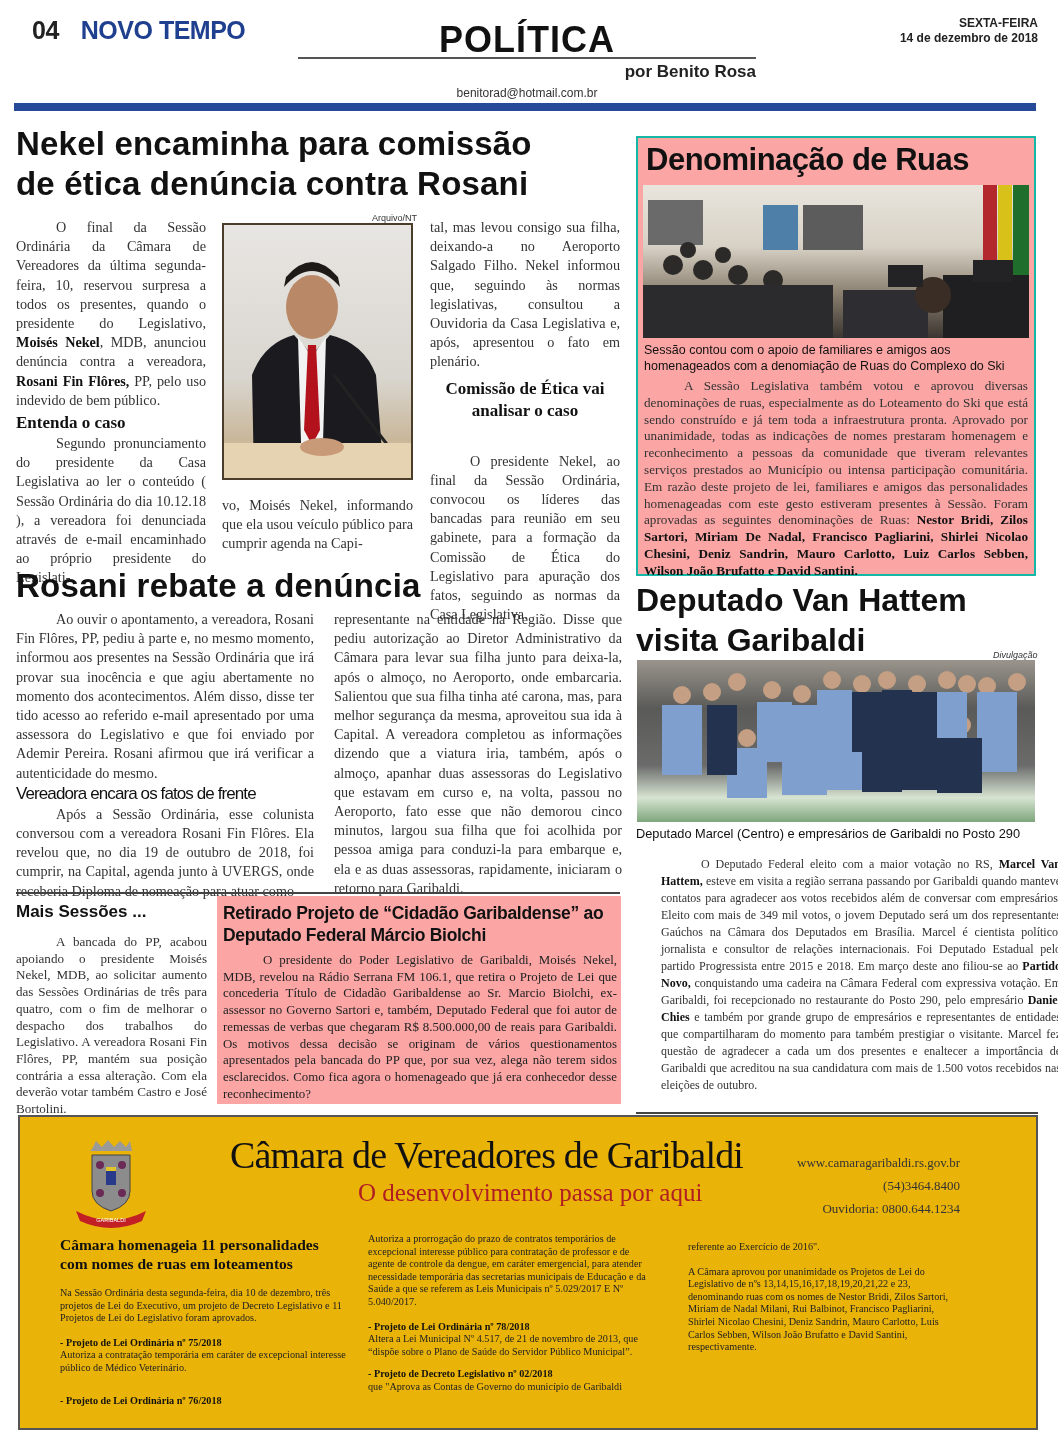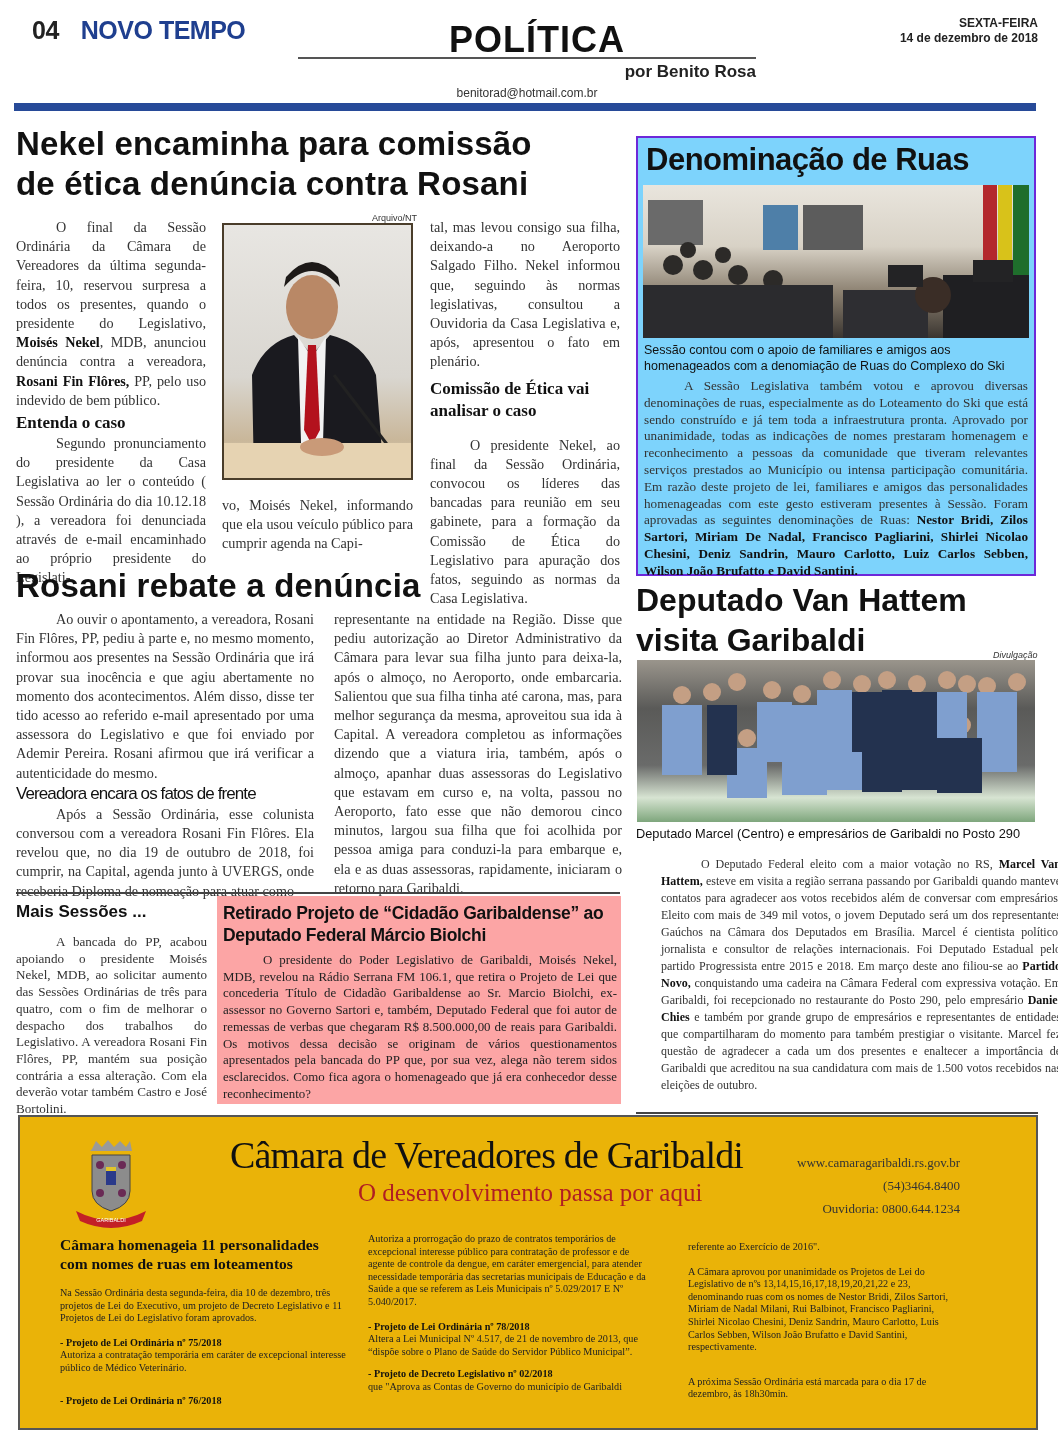--- a/index.html
+++ b/index.html
@@ -2,34 +2,34 @@
 <html><head>
 <meta charset="utf-8">
 <style>
 *{box-sizing:border-box;margin:0;padding:0}
 html,body{width:1058px;height:1443px;background:#fff;overflow:hidden}
 body{position:relative;font-family:"Liberation Serif",serif;color:#2a2a2a}
 .abs{position:absolute}
 .sans{font-family:"Liberation Sans",sans-serif}
 .hdr-num{left:16px;top:16px;font:bold 25px "Liberation Sans",sans-serif;color:#222;letter-spacing:-0.5px}
 .hdr-num span{color:#1f3f8f;margin-left:6px}
-.hdr-sec{left:308px;width:458px;top:22px;text-align:center;font:bold 36px "Liberation Sans",sans-serif;color:#111;letter-spacing:1px;line-height:36px}
+.hdr-sec{left:298px;width:458px;top:22px;text-align:center;font:bold 36px "Liberation Sans",sans-serif;color:#111;letter-spacing:1px;line-height:36px}
 .hdr-rule{left:298px;width:458px;top:57px;height:2px;background:#555}
 .hdr-by{left:298px;width:458px;top:62px;text-align:right;font:bold 17px "Liberation Sans",sans-serif;color:#222}
 .hdr-mail{left:298px;width:458px;top:86px;text-align:center;font:12px "Liberation Sans",sans-serif;color:#333}
 .hdr-date{right:20px;top:16px;text-align:right;font:bold 12px "Liberation Sans",sans-serif;color:#222;line-height:15px}
 .blue-bar{left:14px;width:1022px;top:103px;height:8px;background:#274a98}
 .h1{font:bold 33px "Liberation Sans",sans-serif;color:#111;line-height:40px;letter-spacing:0.2px}
 .col{font-size:14.2px;line-height:19.2px;text-align:justify;color:#333}
 .col p{text-indent:40px}
 .col b{color:#111}
 .sub{font:bold 17px "Liberation Serif",serif;color:#111;line-height:22px}
 .credit{font:9px "Liberation Sans",sans-serif;color:#333}
 .photo{border:2px solid #4a3d2a;overflow:hidden}
-.box-gray{background:#7dd3fc;border:2px solid #6d28d9}
+.box-gray{background:#fca5a5;border:2px solid #14b8a6}
 .caption{font:12.5px "Liberation Sans",sans-serif;color:#111;line-height:16px}
 .ad{left:18px;top:1115px;width:1020px;height:315px;border:2px solid #555;background:#eab308}
 .ad-title{font:38px "Liberation Serif",serif;color:#111;letter-spacing:-0.8px}
 .ad-tag{font:25px "Liberation Serif",serif;color:#b01e23}
 .ad-contact{font:13px "Liberation Serif",serif;color:#333;text-align:right;line-height:23px}
 .ad-col{font:10.2px "Liberation Serif",serif;color:#222;line-height:12.6px}
 .ad-col b{color:#111}
 .ad-h{font:bold 15.5px "Liberation Serif",serif;color:#111;line-height:19px}
 </style>
 </head>
@@ -69,21 +69,21 @@
     <rect x="0" y="218" width="187" height="35" fill="#e6d3b2"></rect>
     <ellipse cx="98" cy="222" rx="22" ry="9" fill="#c99a78"></ellipse>
   </svg>
 </div>
 <div class="abs col" style="left:222px;top:496px;width:191px">
   <div>vo, Moisés Nekel, informando que ela usou veículo público para cumprir agenda na Capi-</div>
 </div>
 
 <div class="abs col" style="left:430px;top:218px;width:190px">
   <div>tal, mas levou consigo sua filha, deixando-a no Aeroporto Salgado Filho. Nekel informou que, seguindo às normas legislativas, consultou a Ouvidoria da Casa Legislativa e, após, apresentou o fato em plenário.</div>
-  <div class="sub" style="text-align:left;margin:6px 0 14px">Comissão de Ética vai analisar o caso</div>
+  <div class="sub" style="text-align:center;margin:6px 0 30px">Comissão de Ética vai analisar o caso</div>
   <p>O presidente Nekel, ao final da Sessão Ordinária, convocou os líderes das bancadas para reunião em seu gabinete, para a formação da Comissão de Ética do Legislativo para apuração dos fatos, seguindo as normas da Casa Legislativa.</p>
 </div>
 
 <div class="abs h1" style="left:16px;top:566px;width:610px">Rosani rebate a denúncia</div>
 <div class="abs col" style="left:16px;top:610px;width:298px">
   <p>Ao ouvir o apontamento, a vereadora, Rosani Fin Flôres, PP, pediu à parte e, no mesmo momento, informou aos presentes na Sessão Ordinária que irá provar sua inocência e que agiu abertamente no momento dos acontecimentos.  Além disso, disse ter tido acesso ao referido e-mail apresentado por uma assessora do Legislativo e que foi enviado por Ademir Pereira. Rosani afirmou que irá verificar a autenticidade do mesmo.</p>
   <div style="font:17px 'Liberation Sans',sans-serif;letter-spacing:-0.9px;color:#111;line-height:22px">Vereadora encara os fatos de frente</div>
   <p>Após a Sessão Ordinária, esse colunista conversou com a vereadora Rosani Fin Flôres. Ela  revelou que, no dia 19 de outubro de 2018, foi cumprir, na Capital, agenda junto à UVERGS, onde receberia Diploma de nomeação para atuar como</p>
 </div>
 <div class="abs col" style="left:334px;top:610px;width:288px">
@@ -234,15 +234,14 @@
     </div>
     <div class="ad-col" style="margin-top:10px">
       <b>- Projeto de Decreto Legislativo nº 02/2018</b>
       <div>que "Aprova as Contas de Governo do município de Garibaldi</div>
     </div>
   </div>
 
   <div style="position:absolute;left:668px;top:124px;width:275px">
     <div class="ad-col">referente ao Exercício de 2016".</div>
     <div class="ad-col" style="margin-top:12px">A Câmara aprovou por unanimidade os Projetos de Lei do Legislativo de nºs 13,14,15,16,17,18,19,20,21,22 e 23, denominando ruas com os nomes de Nestor Bridi, Zilos Sartori, Miriam de Nadal Milani, Rui Balbinot, Francisco Pagliarini, Shirlei Nicolao Chesini, Deniz Sandrin, Mauro Carlotto, Luis Carlos Sebben, Wilson João Brufatto e David Santini, respectivamente.</div>
-    <div class="ad-col" style="margin-top:22px">A próxima Sessão Ordinária está marcada para o dia 17 de dezembro, às 18h30min.</div>
   </div>
 </div>
 
 </body></html>

